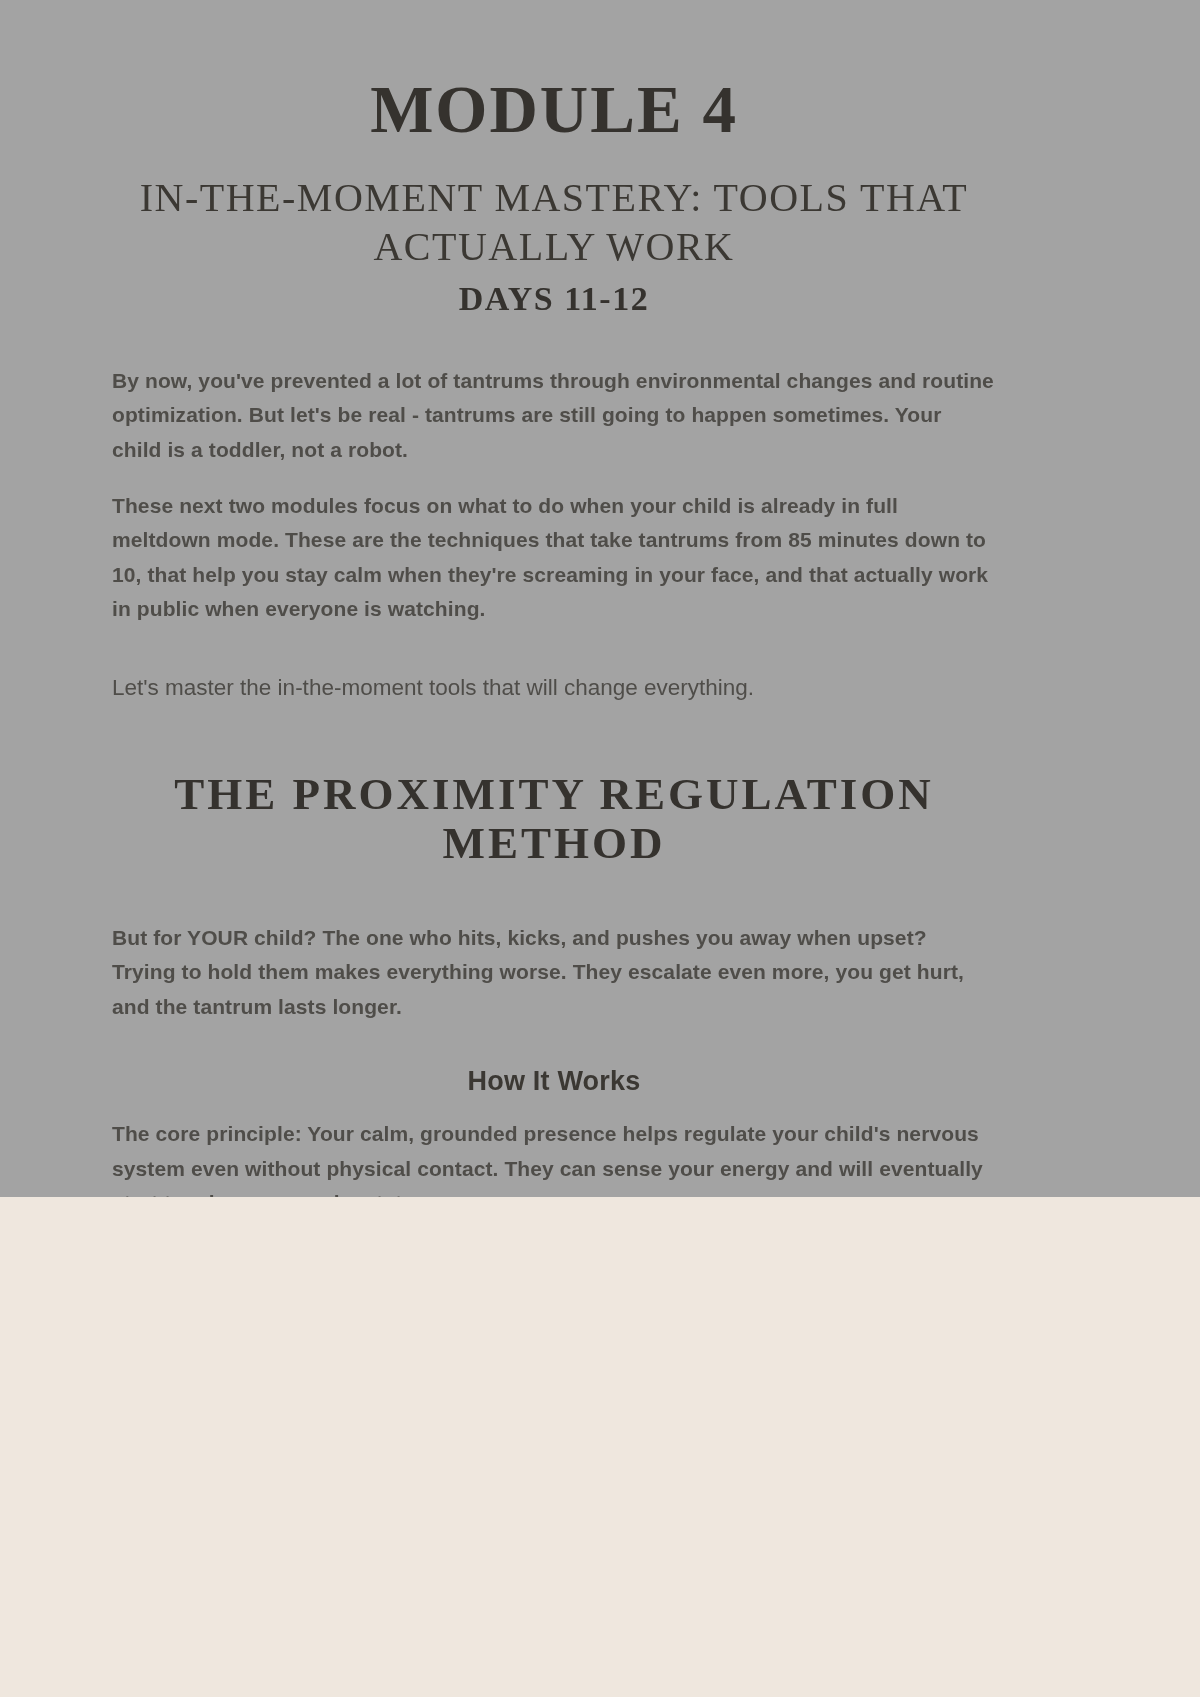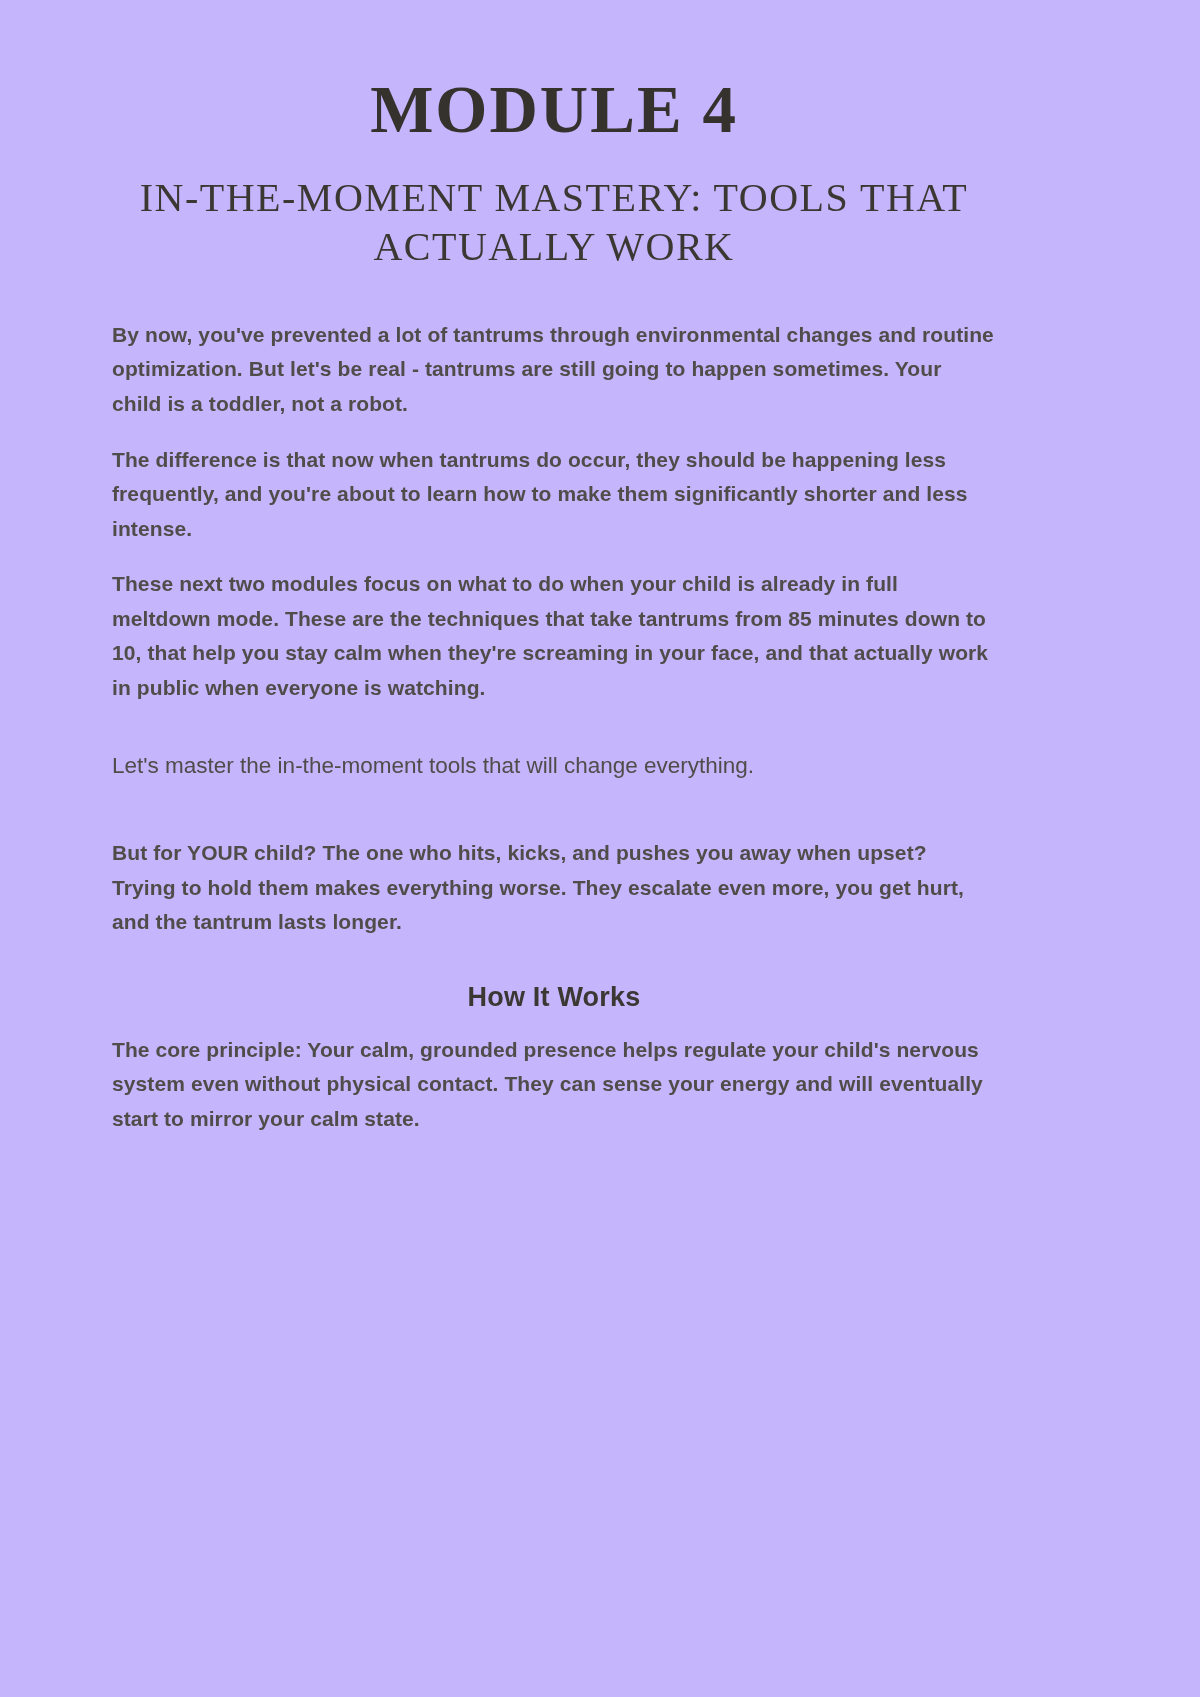--- a/index.html
+++ b/index.html
@@ -4,22 +4,22 @@
 <style>
   * { margin: 0; padding: 0; box-sizing: border-box; }
 
   html, body {
     background: #efe7de;
   }
 
   .page {
     position: relative;
     width: 1200px;
-    height: 1697px;
-    background: #c4b5fd;
+    height: 1197px;
+    background: #a3a3a3;
     overflow: hidden;
     font-family: "Liberation Sans", sans-serif;
   }
 
   .content {
     margin-left: 112px;
     width: 884px;
   }
 
   .doc-header {
@@ -103,30 +103,31 @@
 </style>
 </head>
 <body>
 
 <div class="page">
   <div class="content">
 
     <header class="doc-header">
       <h1 class="module-title">MODULE 4</h1>
       <h2 class="module-subtitle">IN-THE-MOMENT MASTERY: TOOLS THAT ACTUALLY WORK</h2>
+      <h3 class="module-days">DAYS 11-12</h3>
     </header>
 
     <div class="body-text intro-block">
       <p>By now, you've prevented a lot of tantrums through environmental changes and routine optimization. But let's be real - tantrums are still going to happen sometimes. Your child is a toddler, not a robot.</p>
-      <p>The difference is that now when tantrums do occur, they should be happening less frequently, and you're about to learn how to make them significantly shorter and less intense.</p>
       <p>These next two modules focus on what to do when your child is already in full meltdown mode. These are the techniques that take tantrums from 85 minutes down to 10, that help you stay calm when they're screaming in your face, and that actually work in public when everyone is watching.</p>
     </div>
 
     <p class="emphasis-note">Let's master the in-the-moment tools that will change everything.</p>
 
+    <h2 class="section-heading">THE PROXIMITY REGULATION METHOD</h2>
 
     <div class="body-text section-block">
       <p>But for YOUR child? The one who hits, kicks, and pushes you away when upset? Trying to hold them makes everything worse. They escalate even more, you get hurt, and the tantrum lasts longer.</p>
     </div>
 
     <h3 class="subsection-heading">How It Works</h3>
 
     <div class="body-text">
       <p>The core principle: Your calm, grounded presence helps regulate your child's nervous system even without physical contact. They can sense your energy and will eventually start to mirror your calm state.</p>
     </div>

